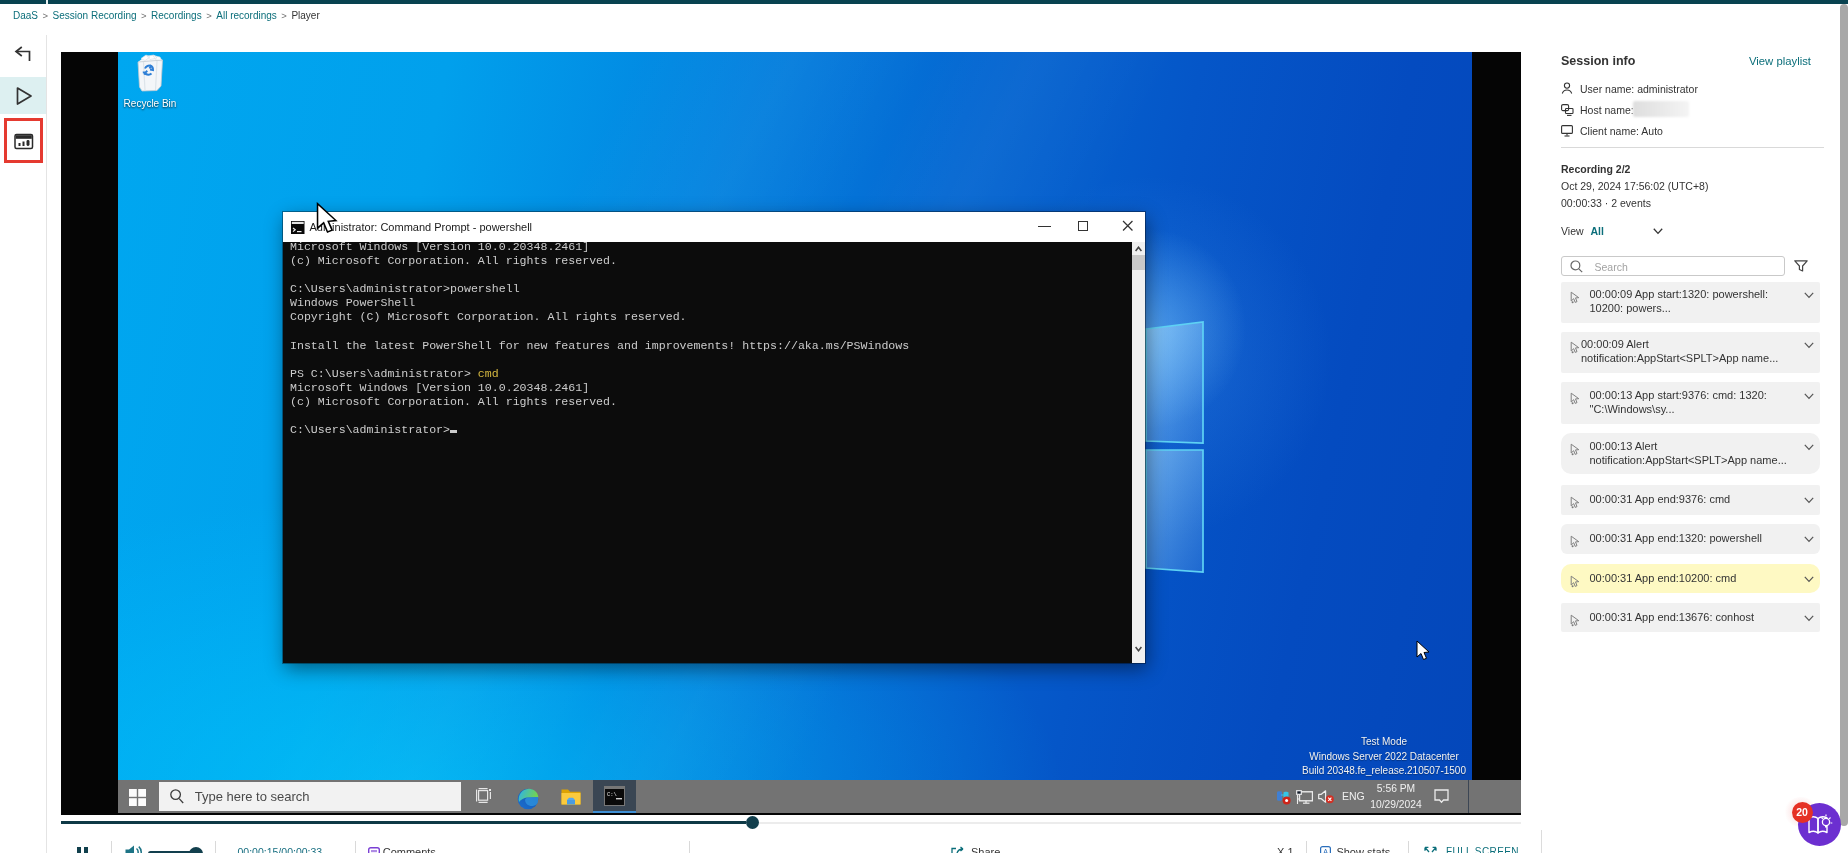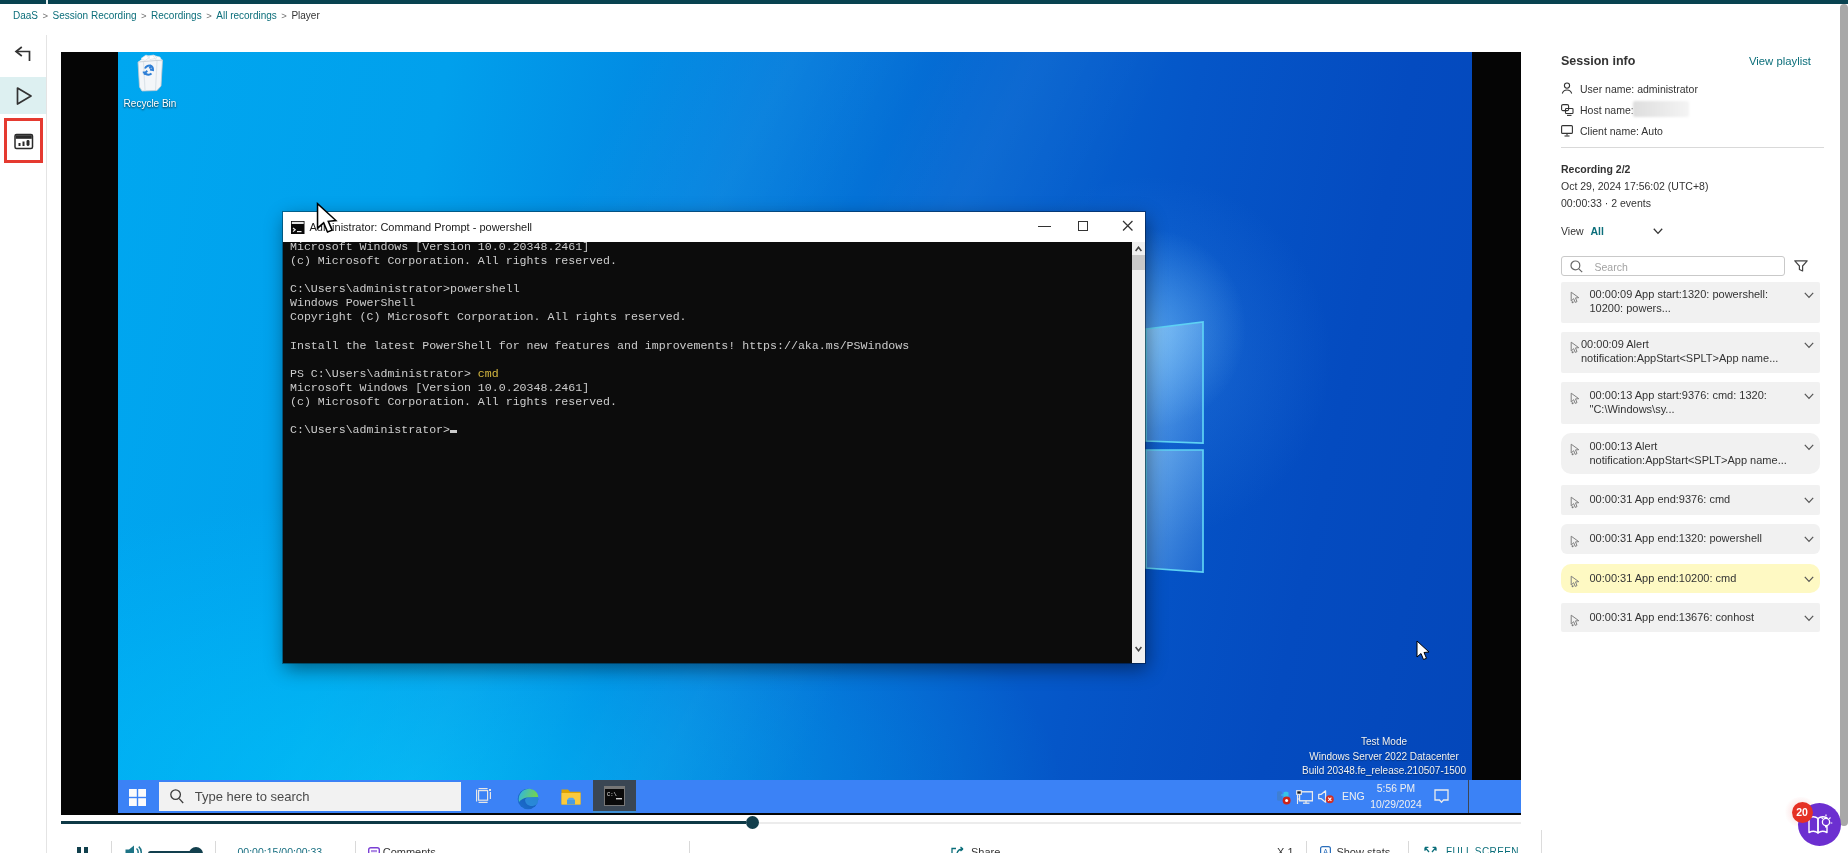--- a/index.html
+++ b/index.html
@@ -69,21 +69,21 @@
           <path d="M12 14.5 a4.5 4.5 0 0 1 6 -2.5 l-1.5 2.6 M17 11.5 a4.5 4.5 0 0 1 3 4.5 l-3 -0.4 M18.5 19.5 a4.5 4.5 0 0 1 -6.5 -0.5 l2.3 -2.2 M9.8 18.6 l2.5 -0.3 l-0.6 2.6" fill="none" stroke="#2e7fd6" stroke-width="2"></path>
         </svg>
         <div style="font-size:10px;color:#fff;text-shadow:0 1px 2px rgba(0,0,0,0.8);margin-top:1px">Recycle Bin</div>
       </div>
 
       <div class="abs" style="right:6px;top:683px;text-align:center;color:#f2f2f2;font-size:10px;line-height:14.5px;text-shadow:0 1px 1px rgba(0,0,0,0.35)">
         Test Mode<br>Windows Server 2022 Datacenter<br>Build 20348.fe_release.210507-1500
       </div>
     </div>
 
-    <div class="abs" id="taskbar" style="left:57px;top:728px;width:1465px;height:33px;background:#3b82f6">
+    <div class="abs" id="taskbar" style="left:57px;top:728px;width:1465px;height:33px;background:#737373">
 
       <svg class="abs" style="left:11px;top:8.5px" width="17" height="17" viewBox="0 0 17 17">
         <rect x="0" y="0" width="7.8" height="7.8" fill="#fbfbfb"></rect>
           <rect x="9.2" y="0" width="7.8" height="7.8" fill="#fbfbfb"></rect>
         <rect x="0" y="9.2" width="7.8" height="7.8" fill="#fbfbfb"></rect>
           <rect x="9.2" y="9.2" width="7.8" height="7.8" fill="#fbfbfb"></rect>
       </svg>
 
       <div class="abs" style="left:40.7px;top:1.5px;width:302px;height:29px;background:#f2f2f2">
         <svg class="abs" style="left:11px;top:7px" width="14" height="15" viewBox="0 0 14 15">

